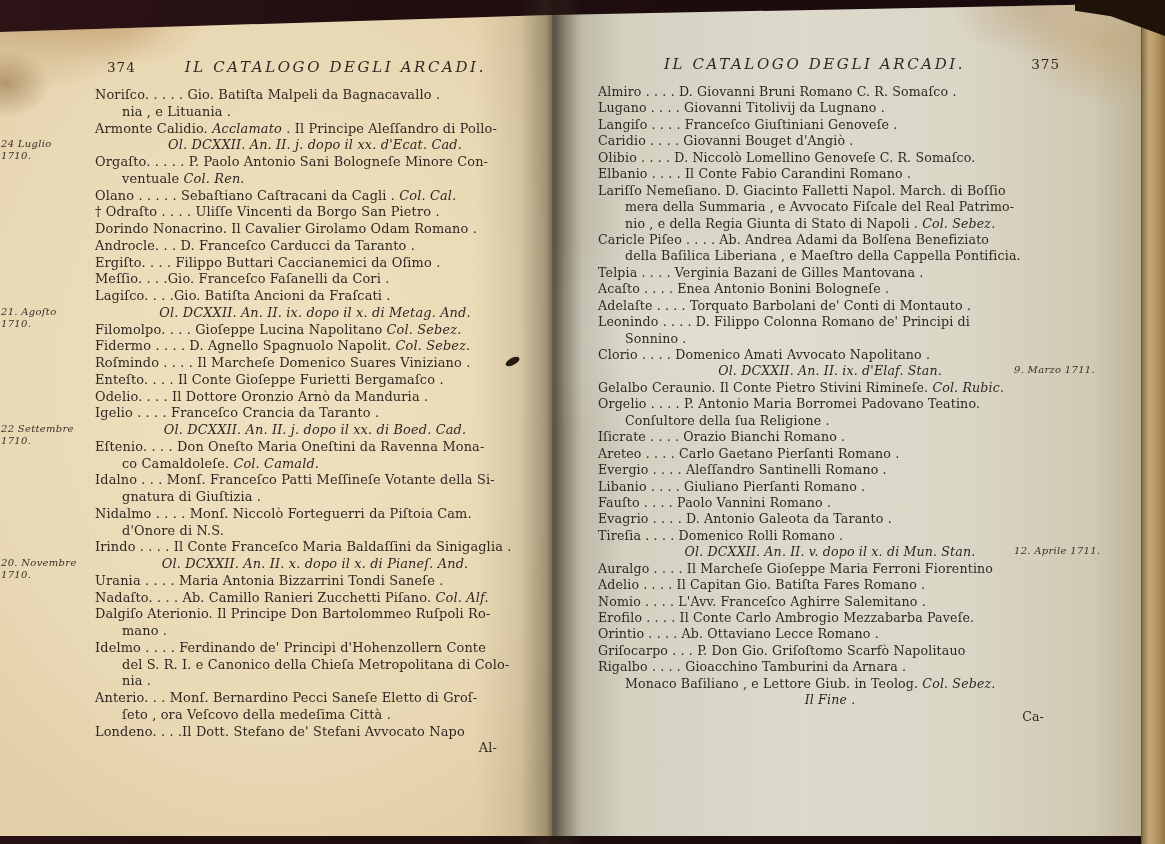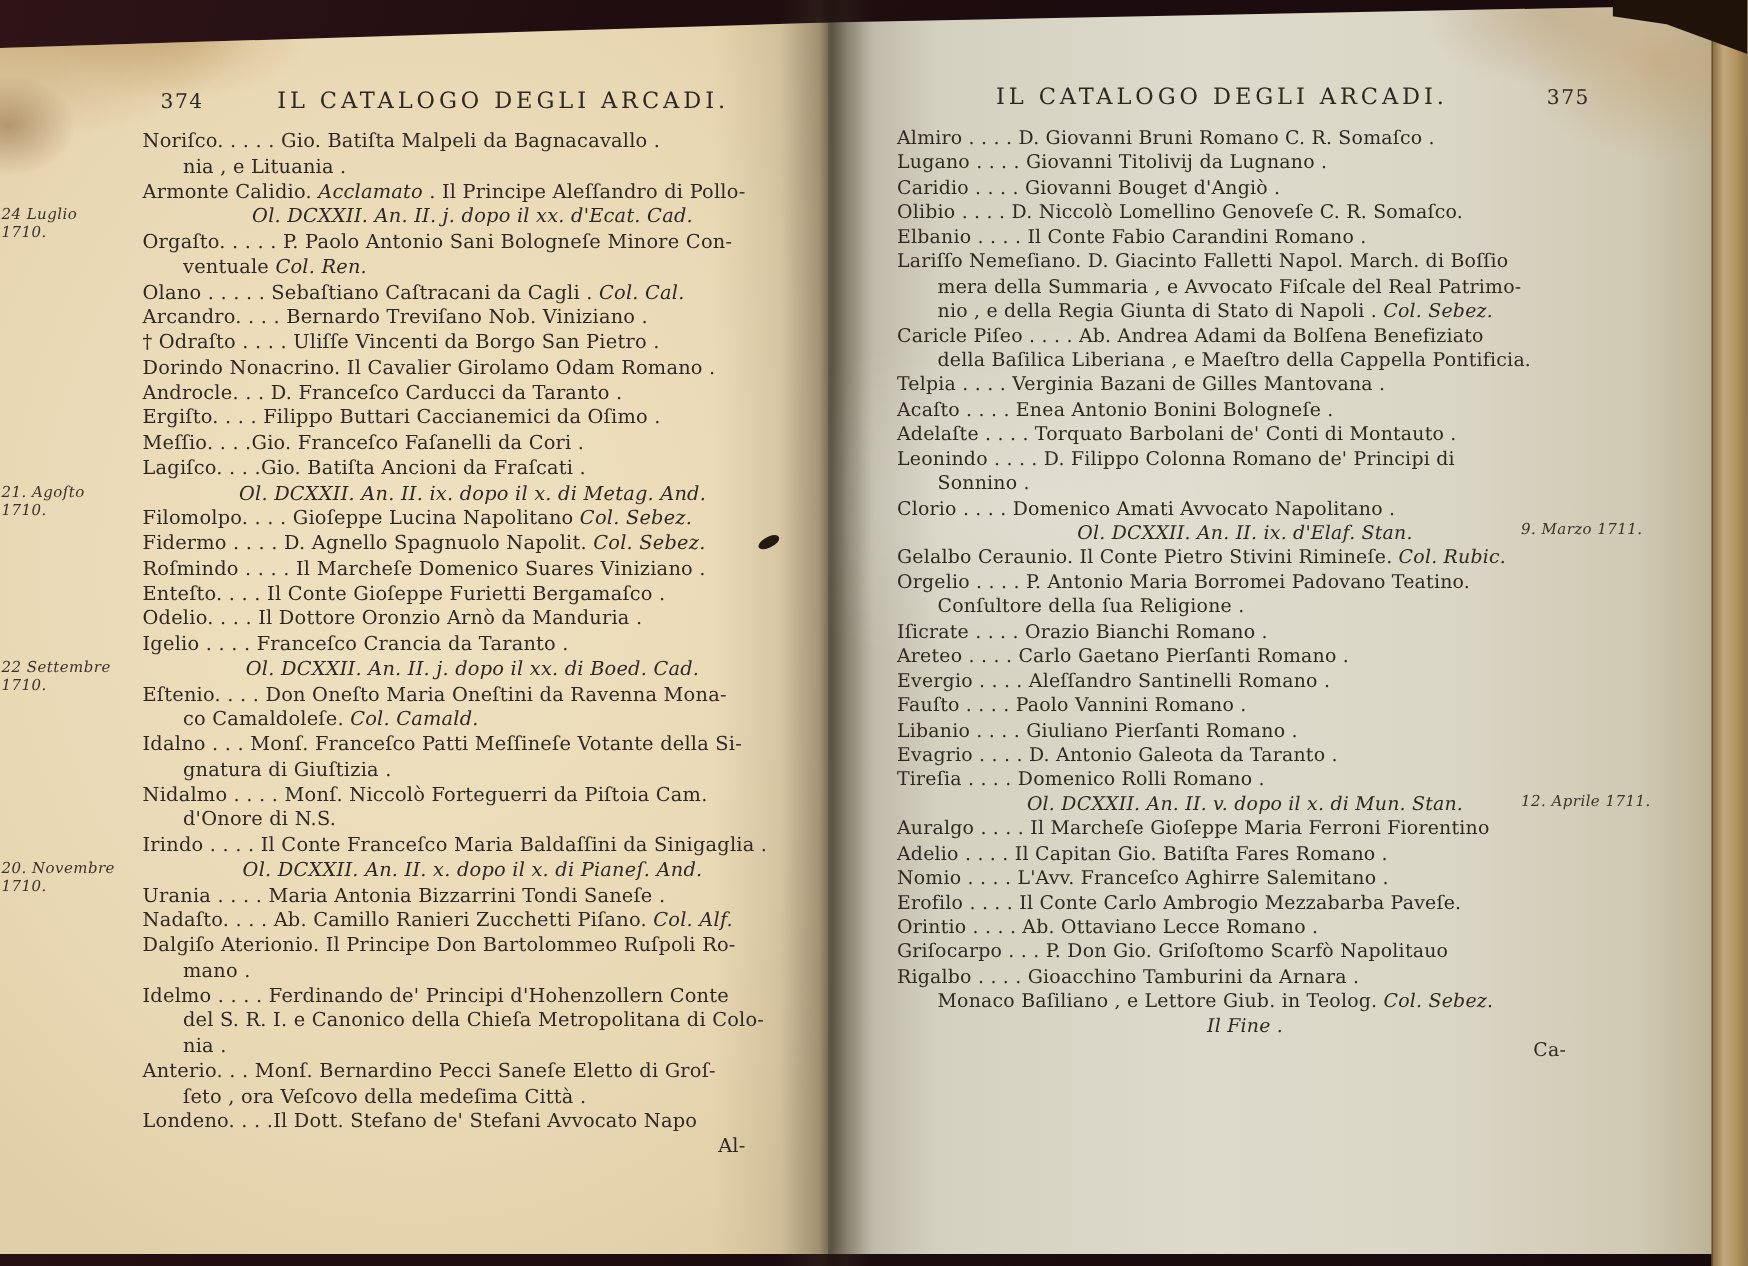--- a/index.html
+++ b/index.html
@@ -46,21 +46,21 @@
   }
   .ink-blot{
     position:absolute;left:505px;top:358px;width:15px;height:7px;z-index:4;
     background:#241a10;border-radius:60% 40% 55% 45%;transform:rotate(-24deg);
   }
   .page-text{position:absolute;}
   .text-left{left:95px;top:58px;width:440px;}
   .text-right{left:46px;top:55px;width:464px;}
   .page-header{display:flex;align-items:baseline;height:24px;margin-bottom:5px;}
   .page-num{font-size:13.5px;letter-spacing:1px;}
-  .running-title{font-size:15px;letter-spacing:2.6px;margin:0 auto;white-space:nowrap;}
+  .running-title{font-style:italic;font-size:15px;letter-spacing:2.6px;margin:0 auto;white-space:nowrap;}
   .page-header .num-left{margin-right:0;padding-left:12px;}
   .page-header .num-right{padding-right:2px;}
   .lines{position:relative;}
   .line{position:relative;white-space:nowrap;letter-spacing:0.15px;}
   .text-left .line{height:16.75px;line-height:16.75px;font-size:12.9px;}
   .text-right .line{height:16.45px;line-height:16.45px;font-size:12.6px;}
   .line.cont{padding-left:27px;}
   .line.heading,.line.fine{text-align:center;font-style:italic;}
   .line.catchword{text-align:right;padding-right:38px;}
   .text-right .line.catchword{padding-right:18px;}
@@ -82,21 +82,20 @@
       <span class="running-title">IL CATALOGO DEGLI ARCADI.</span>
     </div>
     <div class="lines">
         <div class="line entry"><span>Noriſco. . . . . Gio. Batiſta Malpeli da Bagnacavallo .</span></div>
         <div class="line cont"><span>nia , e Lituania .</span></div>
         <div class="line entry"><span>Armonte Calidio. </span><span class="it">Acclamato</span><span> . Il Principe Aleſſandro di Pollo-</span></div>
         <div class="line heading"><span>Ol. DCXXII. An. II. j. dopo il xx. d'Ecat. Cad.</span><span class="margin-note note-left">24 Luglio 1710.</span></div>
         <div class="line entry"><span>Orgaſto. . . . . P. Paolo Antonio Sani Bologneſe Minore Con-</span></div>
         <div class="line cont"><span>ventuale </span><span class="it">Col. Ren.</span></div>
         <div class="line entry"><span>Olano . . . . . Sebaſtiano Caſtracani da Cagli . </span><span class="it">Col. Cal.</span></div>
-        <div class="line entry"><span>Arcandro. . . . Bernardo Treviſano Nob. Viniziano .</span></div>
         <div class="line entry"><span>† Odraſto . . . . Uliſſe Vincenti da Borgo San Pietro .</span></div>
         <div class="line entry"><span>Dorindo Nonacrino. Il Cavalier Girolamo Odam Romano .</span></div>
         <div class="line entry"><span>Androcle. . . D. Franceſco Carducci da Taranto .</span></div>
         <div class="line entry"><span>Ergiſto. . . . Filippo Buttari Caccianemici da Oſimo .</span></div>
         <div class="line entry"><span>Meſſio. . . .Gio. Franceſco Faſanelli da Cori .</span></div>
         <div class="line entry"><span>Lagiſco. . . .Gio. Batiſta Ancioni da Fraſcati .</span></div>
         <div class="line heading"><span>Ol. DCXXII. An. II. ix. dopo il x. di Metag. And.</span><span class="margin-note note-left">21. Agoſto 1710.</span></div>
         <div class="line entry"><span>Filomolpo. . . . Gioſeppe Lucina Napolitano </span><span class="it">Col. Sebez.</span></div>
         <div class="line entry"><span>Fidermo . . . . D. Agnello Spagnuolo Napolit. </span><span class="it">Col. Sebez.</span></div>
         <div class="line entry"><span>Roſmindo . . . . Il Marcheſe Domenico Suares Viniziano .</span></div>
@@ -129,20 +128,21 @@
 
 <div class="page page-right">
   <div class="page-text text-right">
     <div class="page-header">
       <span class="running-title">IL CATALOGO DEGLI ARCADI.</span>
       <span class="page-num num-right">375</span>
     </div>
     <div class="lines">
         <div class="line entry"><span>Almiro . . . . D. Giovanni Bruni Romano C. R. Somaſco .</span></div>
         <div class="line entry"><span>Lugano . . . . Giovanni Titolivij da Lugnano .</span></div>
+        <div class="line entry"><span>Langiſo . . . . Franceſco Giuſtiniani Genoveſe .</span></div>
         <div class="line entry"><span>Caridio . . . . Giovanni Bouget d'Angiò .</span></div>
         <div class="line entry"><span>Olibio . . . . D. Niccolò Lomellino Genoveſe C. R. Somaſco.</span></div>
         <div class="line entry"><span>Elbanio . . . . Il Conte Fabio Carandini Romano .</span></div>
         <div class="line entry"><span>Lariſſo Nemeſiano. D. Giacinto Falletti Napol. March. di Boſſio</span></div>
         <div class="line cont"><span>mera della Summaria , e Avvocato Fiſcale del Real Patrimo-</span></div>
         <div class="line cont"><span>nio , e della Regia Giunta di Stato di Napoli . </span><span class="it">Col. Sebez.</span></div>
         <div class="line entry"><span>Caricle Piſeo . . . . Ab. Andrea Adami da Bolſena Benefiziato</span></div>
         <div class="line cont"><span>della Baſilica Liberiana , e Maeſtro della Cappella Pontificia.</span></div>
         <div class="line entry"><span>Telpia . . . . Verginia Bazani de Gilles Mantovana .</span></div>
         <div class="line entry"><span>Acaſto . . . . Enea Antonio Bonini Bologneſe .</span></div>
@@ -150,22 +150,22 @@
         <div class="line entry"><span>Leonindo . . . . D. Filippo Colonna Romano de' Principi di</span></div>
         <div class="line cont"><span>Sonnino .</span></div>
         <div class="line entry"><span>Clorio . . . . Domenico Amati Avvocato Napolitano .</span></div>
         <div class="line heading"><span>Ol. DCXXII. An. II. ix. d'Elaf. Stan.</span><span class="margin-note note-right">9. Marzo 1711.</span></div>
         <div class="line entry"><span>Gelalbo Ceraunio. Il Conte Pietro Stivini Rimineſe. </span><span class="it">Col. Rubic.</span></div>
         <div class="line entry"><span>Orgelio . . . . P. Antonio Maria Borromei Padovano Teatino.</span></div>
         <div class="line cont"><span>Conſultore della ſua Religione .</span></div>
         <div class="line entry"><span>Iſicrate . . . . Orazio Bianchi Romano .</span></div>
         <div class="line entry"><span>Areteo . . . . Carlo Gaetano Pierſanti Romano .</span></div>
         <div class="line entry"><span>Evergio . . . . Aleſſandro Santinelli Romano .</span></div>
+        <div class="line entry"><span>Libanio . . . . Giuliano Pierſanti Romano .</span></div>
         <div class="line entry"><span>Fauſto . . . . Paolo Vannini Romano .</span></div>
-        <div class="line entry"><span>Libanio . . . . Giuliano Pierſanti Romano .</span></div>
         <div class="line entry"><span>Evagrio . . . . D. Antonio Galeota da Taranto .</span></div>
         <div class="line entry"><span>Tireſia . . . . Domenico Rolli Romano .</span></div>
         <div class="line heading"><span>Ol. DCXXII. An. II. v. dopo il x. di Mun. Stan.</span><span class="margin-note note-right">12. Aprile 1711.</span></div>
         <div class="line entry"><span>Auralgo . . . . Il Marcheſe Gioſeppe Maria Ferroni Fiorentino</span></div>
         <div class="line entry"><span>Adelio . . . . Il Capitan Gio. Batiſta Fares Romano .</span></div>
         <div class="line entry"><span>Nomio . . . . L'Avv. Franceſco Aghirre Salemitano .</span></div>
         <div class="line entry"><span>Erofilo . . . . Il Conte Carlo Ambrogio Mezzabarba Paveſe.</span></div>
         <div class="line entry"><span>Orintio . . . . Ab. Ottaviano Lecce Romano .</span></div>
         <div class="line entry"><span>Griſocarpo . . . P. Don Gio. Griſoſtomo Scarfò Napolitauo</span></div>
         <div class="line entry"><span>Rigalbo . . . . Gioacchino Tamburini da Arnara .</span></div>

